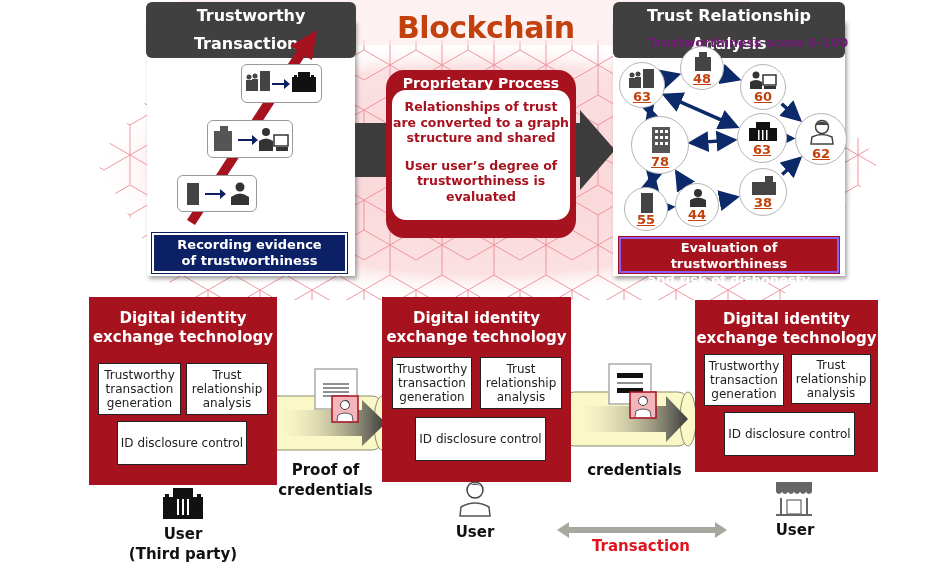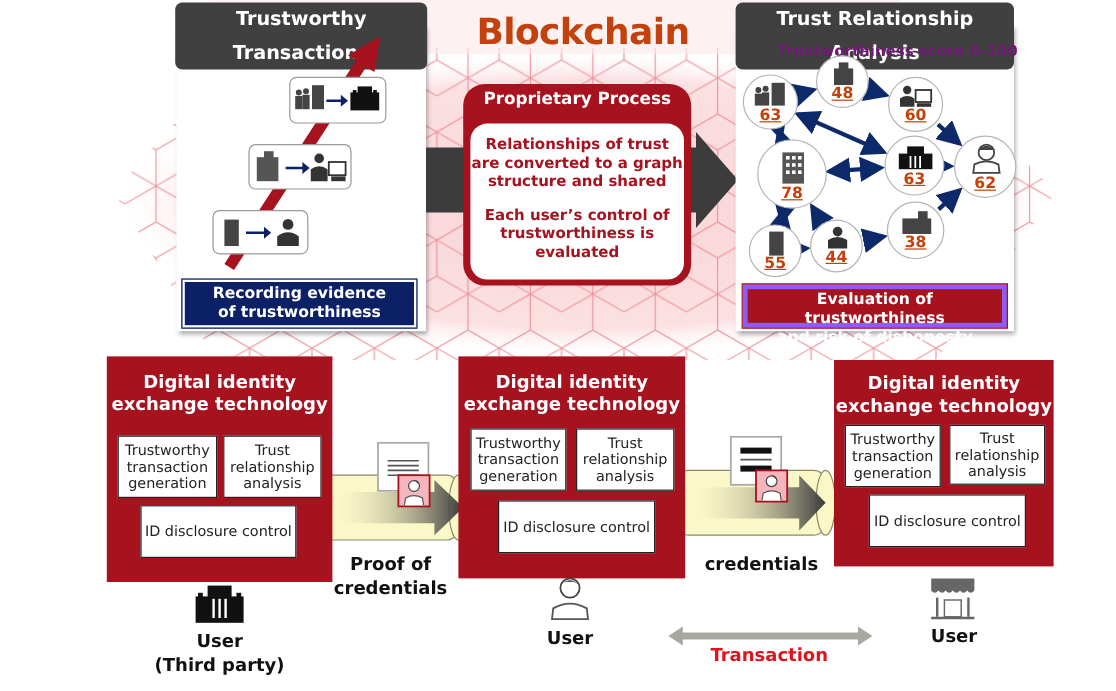--- a/index.html
+++ b/index.html
@@ -6,27 +6,27 @@
     body { width: 930px; height: 576px; background: #ffffff; position: relative; overflow: hidden; font-family: "DejaVu Sans", sans-serif; }
     .abs { position: absolute; }
     #bg-hex { position: absolute; left: 0; top: 0; }
 
     .panel-header { position: absolute; background: #404040; color: #fff; font-weight: bold; font-size: 16px; border-radius: 6px; text-align: center; line-height: 28px; }
     .white-panel { position: absolute; background: #fff; box-shadow: 2px 3px 4px rgba(0,0,0,0.35); }
 
     .title-blockchain { position: absolute; left: 397px; top: 10px; font-size: 30px; font-weight: bold; color: #c2410c; letter-spacing: -0.5px; }
 
     .navy-box { position: absolute; background: #0c2066; color: #fff; font-weight: bold; font-size: 13px; text-align: center; line-height: 16px; border: 2px solid #fff; outline: 1px solid #0c2066; padding-top: 2px; }
-    .red-box-text { position: absolute; background: #a7121f; color: #fff; font-weight: bold; font-size: 13px; text-align: center; line-height: 16px; border: 4px solid #8b5cf6; outline: 1px solid #a7121f; padding-top: 1px; }
+    .red-box-text { position: absolute; background: #a7121f; color: #fff; font-weight: bold; font-size: 13px; text-align: center; line-height: 16px; border: 2px solid #8b5cf6; outline: 1px solid #a7121f; padding-top: 1px; }
 
     .tx-card { position: absolute; background: #fff; border: 1.5px solid #999; border-radius: 6px; }
 
     .proc-box { position: absolute; left: 386px; top: 70px; width: 190px; height: 168px; background: #a7121f; border-radius: 18px; }
     .proc-title { position: absolute; left: 0; top: 5px; width: 100%; text-align: center; color: #fff; font-weight: bold; font-size: 14px; }
-    .proc-inner { position: absolute; left: 6px; top: 33px; width: 178px; height: 130px; background: #fff; border-radius: 14px; color: #a7121f; font-weight: bold; font-size: 12.5px; text-align: center; line-height: 15.5px; padding-top: 9px; }
+    .proc-inner { position: absolute; left: 6px; top: 20px; width: 178px; height: 130px; background: #fff; border-radius: 14px; color: #a7121f; font-weight: bold; font-size: 12.5px; text-align: center; line-height: 15.5px; padding-top: 9px; }
     .proc-inner p { margin-bottom: 12px; }
 
     .score-label { position: absolute; left: 648px; top: 35px; color: #701a75; font-weight: bold; font-size: 12.5px; }
 
     .node { position: absolute; border: 1.5px solid #b5b5b5; border-radius: 50%; background: #fff; }
     .node-score { position: absolute; left: 0; width: 100%; text-align: center; color: #c2410c; font-weight: bold; font-size: 13px; text-decoration: underline; }
 
     .die-box { position: absolute; background: #a7121f; }
     .die-title { position: absolute; left: 0; width: 100%; text-align: center; color: #fff; font-weight: bold; font-size: 15px; line-height: 19px; }
     .die-sub { position: absolute; background: #fff; border: 1.5px solid #222; color: #222; font-size: 12px; line-height: 14px; text-align: center; display: flex; align-items: center; justify-content: center; }
@@ -119,21 +119,21 @@
 
 <div class="proc-box">
   <div class="proc-title">Proprietary Process</div>
   <div class="proc-inner">
     <p>
       <span>Relationships of trust</span><br>
       <span>are converted to a graph</span><br>
       <span>structure and shared</span>
     </p>
     <p>
-      <span>Each user’s control of</span><br>
+      <span>User user’s degree of</span><br>
       <span>trustworthiness is</span><br>
       <span>evaluated</span>
     </p>
   </div>
 </div>
 
 <div class="white-panel" style="left:613px; top:20px; width:232px; height:256px;"></div>
 <div class="panel-header" style="left:613px; top:2px; width:232px;">Trust Relationship Analysis</div>
 <div class="score-label">Trustworthiness score 0-100</div>
 

